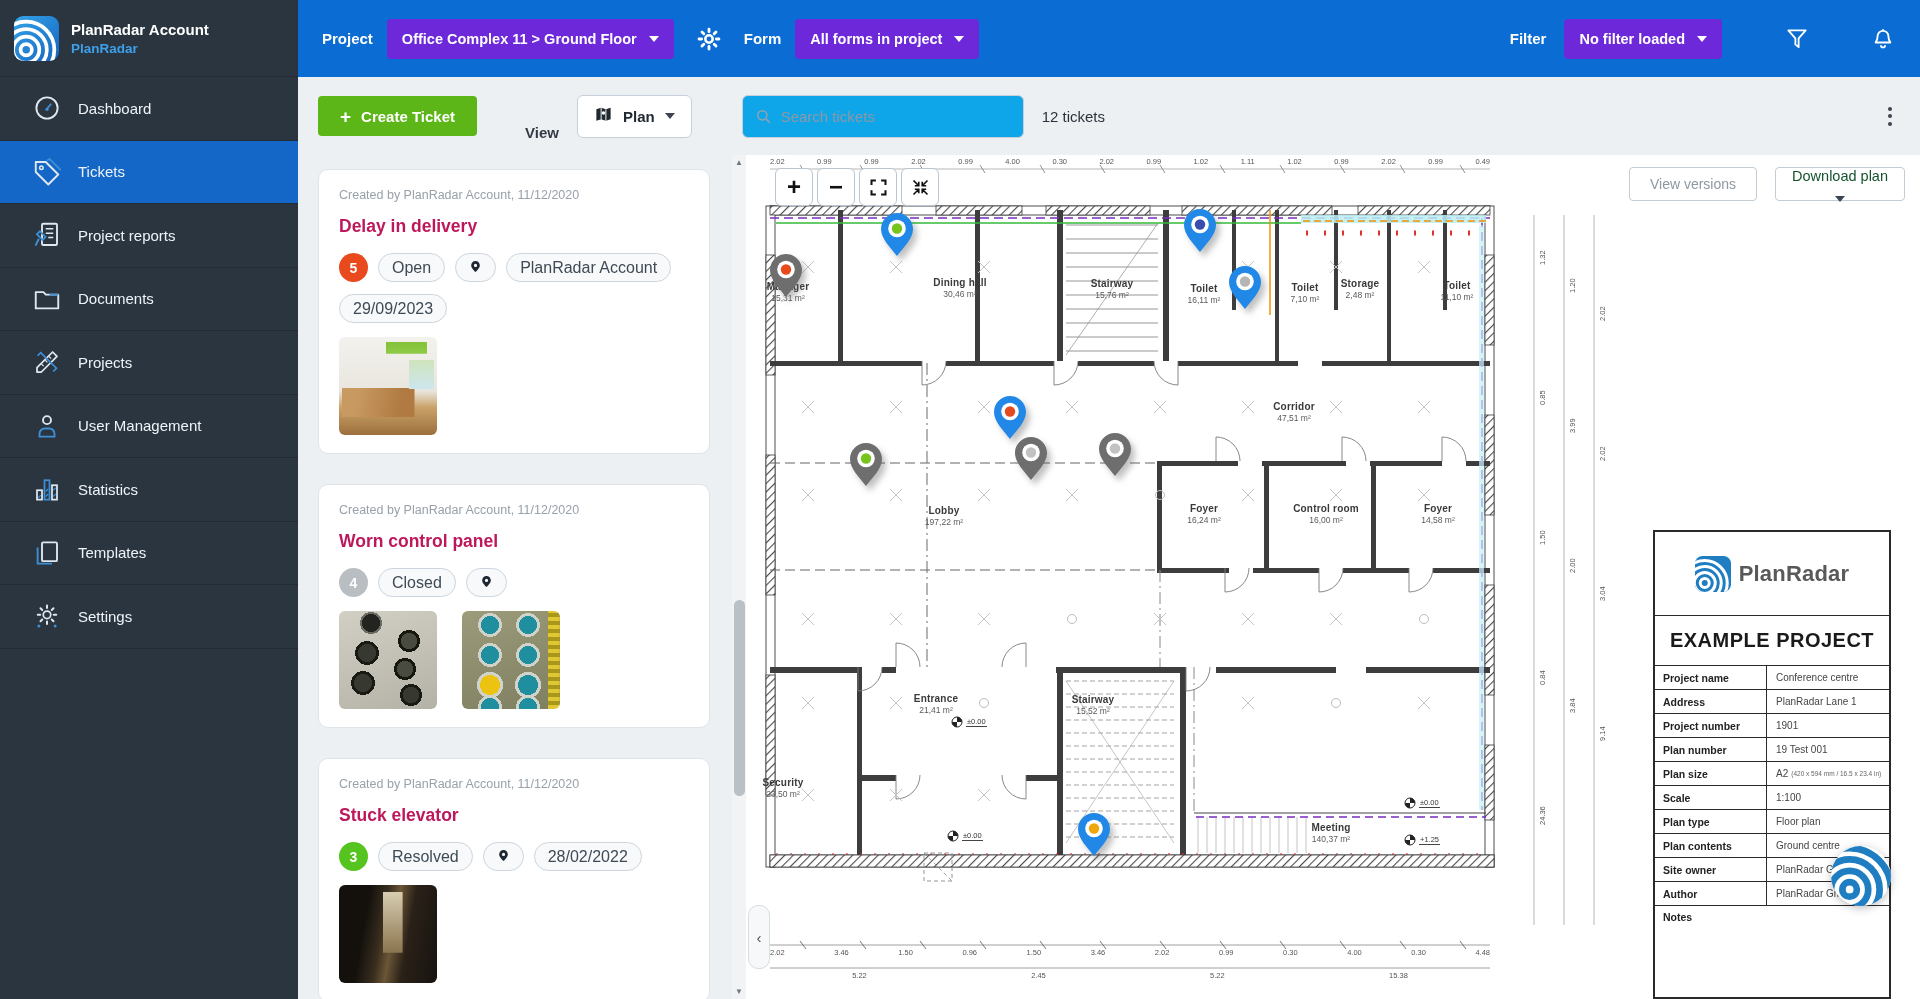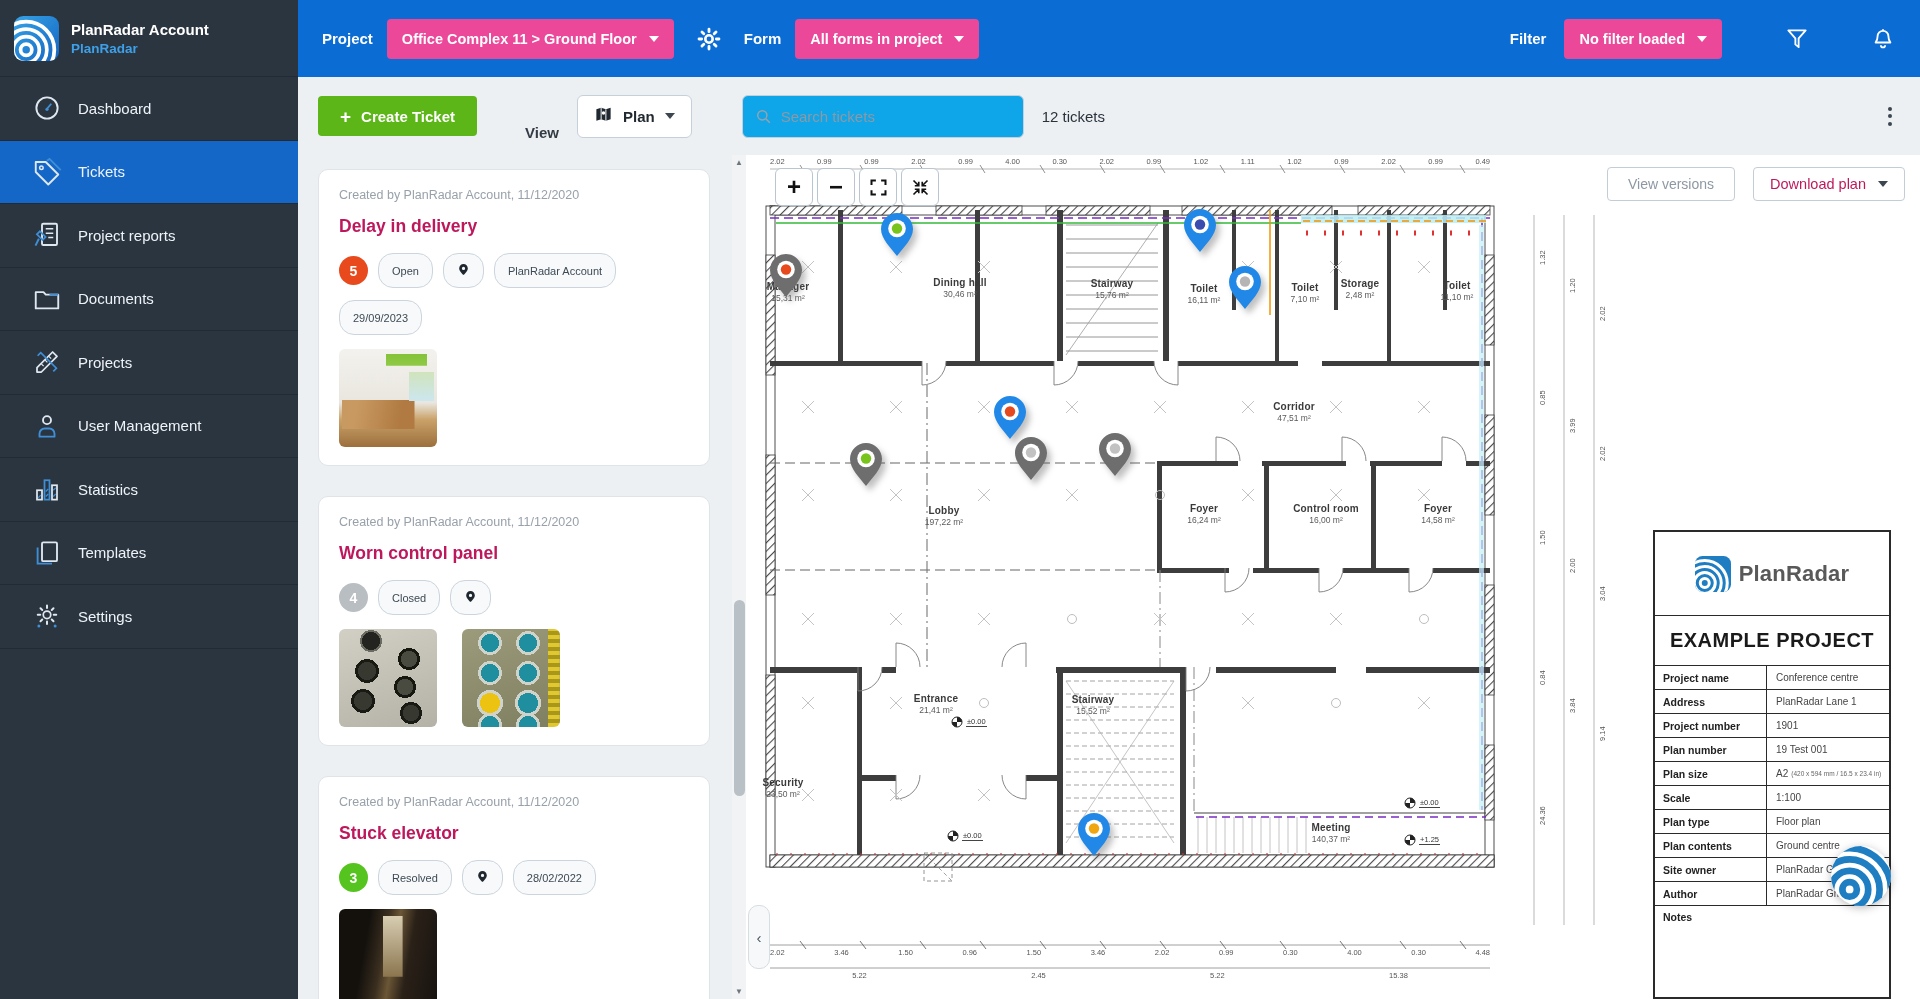--- a/index.html
+++ b/index.html
@@ -19,21 +19,21 @@
   .side-icon{width:30px;height:30px;flex:0 0 30px;}
   .side-icon svg{width:30px;height:30px;}
   .side-label{color:#eef3f7;font-size:15px;font-weight:500;}
   .side-collapse{height:49px;display:flex;align-items:center;gap:16px;padding:0 18px;border-top:1px solid #222b35;cursor:pointer;}
   .side-collapse .side-icon{width:24px;height:24px;flex:0 0 24px;}
   .side-collapse .side-icon svg{width:24px;height:24px;}
 
   
   .topbar{position:absolute;left:298px;top:0;width:1622px;height:77px;background:#0b6cd4;display:flex;align-items:center;padding:0 24px;gap:14px;z-index:20;}
   .tb-label{color:#fff;font-size:15px;font-weight:700;}
-  .dd-dark{background:#ec4899;border-radius:4px;height:40px;display:flex;align-items:center;gap:12px;padding:0 15px;color:#fff;font-size:14.5px;font-weight:600;cursor:pointer;}
+  .dd-dark{background:#6d28d9;border-radius:4px;height:40px;display:flex;align-items:center;gap:12px;padding:0 15px;color:#fff;font-size:14.5px;font-weight:600;cursor:pointer;}
   .caret{width:0;height:0;border-left:5px solid transparent;border-right:5px solid transparent;border-top:6px solid #fff;display:inline-block;}
   .caret.dark{border-top-color:#3c4650;}
   .tb-gear{width:26px;height:26px;margin:0 8px;cursor:pointer;}
   .tb-right{margin-left:auto;display:flex;align-items:center;gap:18px;}
   .tb-icon{width:26px;height:26px;cursor:pointer;}
 
   
   .toolbar{position:absolute;left:298px;top:77px;width:1622px;height:78px;background:#edf0f3;display:flex;align-items:center;padding:0 20px;gap:18px;z-index:15;}
   .btn-green{background:#5cb617;color:#fff;border:none;border-radius:4px;height:40px;padding:0 22px;font-size:15px;font-weight:600;display:flex;align-items:center;gap:10px;cursor:pointer;font-family:inherit;}
   .btn-green .plus{font-size:19px;font-weight:700;line-height:1;}
@@ -47,21 +47,21 @@
   .more-dots{margin-left:auto;width:20px;display:flex;flex-direction:column;align-items:center;gap:3.5px;cursor:pointer;padding:6px 0;}
   .more-dots i{width:4px;height:4px;border-radius:50%;background:#3c4650;}
 
   
   .ticket-list{position:absolute;left:298px;top:155px;width:434px;height:844px;background:#edf0f3;padding:14px 22px 0 20px;overflow:hidden;}
   .card{background:#fff;border:1px solid #dfe4e9;border-radius:10px;padding:18px 20px;margin-bottom:30px;}
   .card .created{font-size:12.5px;color:#98a1aa;margin-bottom:14px;}
   .card .title{font-size:17.5px;font-weight:700;color:#be185d;margin-bottom:16px;}
   .pill-row{display:flex;align-items:center;gap:10px;margin-bottom:12px;flex-wrap:wrap;}
   .badge{width:29px;height:29px;border-radius:50%;color:#fff;font-size:14px;font-weight:700;display:flex;align-items:center;justify-content:center;}
-  .pill{height:35px;border:1px solid #ccd5dd;background:#f7f9fa;border-radius:15px;display:flex;align-items:center;padding:0 13px;font-size:11px;color:#3e4a55;gap:6px;}
+  .pill{height:29px;border:1px solid #ccd5dd;background:#f7f9fa;border-radius:15px;display:flex;align-items:center;padding:0 13px;font-size:16px;color:#3e4a55;gap:6px;}
   .pill svg{width:13px;height:13px;}
   .thumbs{display:flex;gap:25px;margin-top:14px;}
   .thumb{width:98px;height:98px;border-radius:6px;background-repeat:no-repeat;background-color:#ddd;}
   .th-meeting-room{background-color:#ece9e3;background-image:linear-gradient(#84c239,#8fca46),linear-gradient(#cfe4bc,#cde6ef),linear-gradient(100deg,#c89a62 20%,#b07a42 80%),linear-gradient(180deg,#f4f2ee 0%,#e9e6df 55%,#caa269 72%,#9c6f3c 100%);background-size:42% 12%,26% 30%,74% 30%,100% 100%;background-position:82% 6%,96% 34%,12% 74%,0 0;}
   .th-elevator-buttons-1{background-color:#c7c4ba;background-image:
     radial-gradient(circle at 32px 12px,#23241f 0 9px,#6a6b61 9px 11px,transparent 11px),
     radial-gradient(circle at 28px 42px,#37382f 0 9px,#191a14 9px 12px,transparent 12px),
     radial-gradient(circle at 24px 72px,#37382f 0 9px,#191a14 9px 12px,transparent 12px),
     radial-gradient(circle at 70px 30px,#4a4b40 0 8px,#16170f 8px 11px,transparent 11px),
     radial-gradient(circle at 66px 58px,#4a4b40 0 8px,#16170f 8px 11px,transparent 11px),
@@ -89,21 +89,21 @@
   
   .plan{position:absolute;left:746px;top:155px;width:1174px;height:844px;background:#fff;overflow:hidden;}
   .plan-svg{position:absolute;left:0;top:0;}
   .zoom-btns{position:absolute;left:29px;top:13px;display:flex;gap:3px;z-index:8;}
   .zbtn{width:38px;height:38px;background:#fff;border:1px solid #b9c6d2;border-radius:6px;display:flex;align-items:center;justify-content:center;font-size:24px;font-weight:600;color:#111;cursor:pointer;font-family:inherit;}
   .zbtn svg{width:21px;height:21px;}
   .zbtn.gap{margin-left:24px;}
   .zbtn + .zbtn{margin-left:1px;}
   .plan-top-right{position:absolute;right:15px;top:12px;display:flex;gap:18px;z-index:8;}
   .btn-ghost{height:34px;background:#fff;border:1px solid #c3cdd6;border-radius:4px;padding:0 20px;font-size:14px;color:#8d98a3;display:flex;align-items:center;cursor:pointer;font-family:inherit;}
-  .btn-download{height:34px;background:#fff;border:1px solid #c3cdd6;border-radius:4px;padding:0 16px;font-size:14.5px;font-weight:500;color:#be185d;display:flex;align-items:center;gap:12px;cursor:pointer;font-family:inherit;}
+  .btn-download{height:34px;background:#fff;border:1px solid #c3cdd6;border-radius:4px;padding:0 16px;font-size:14.5px;font-weight:500;color:#14532d;display:flex;align-items:center;gap:12px;cursor:pointer;font-family:inherit;flex-direction:column;}
 
   .room{position:absolute;transform:translate(-50%,-50%);text-align:center;z-index:3;pointer-events:none;}
   .room .rn{font-size:10px;font-weight:700;color:#3a3a3a;letter-spacing:.2px;}
   .room .ra{font-size:8.5px;color:#5a5a5a;margin-top:1px;}
   .pin{position:absolute;transform:translate(-50%,-100%);z-index:6;cursor:pointer;filter:drop-shadow(4px 5px 3px rgba(90,90,90,.38));}
   .lvl{position:absolute;transform:translate(-6px,-6px);display:flex;align-items:center;gap:3px;z-index:3;}
   .lvl span{font-size:7.5px;color:#333;border-bottom:.8px solid #444;padding:0 1px;}
 
   .dims{position:absolute;display:flex;color:#555;font-size:7.5px;z-index:2;}
   .dims-top{left:24px;top:2px;width:720px;justify-content:space-between;}

